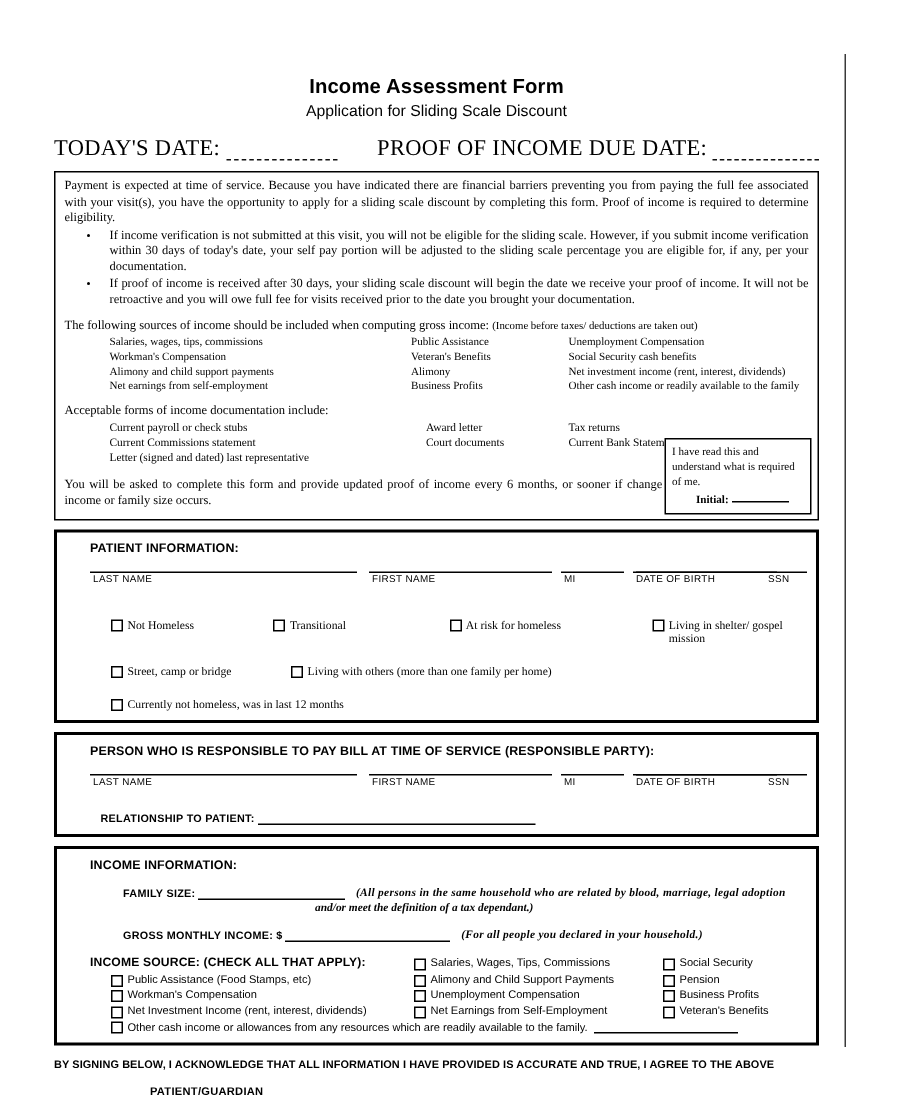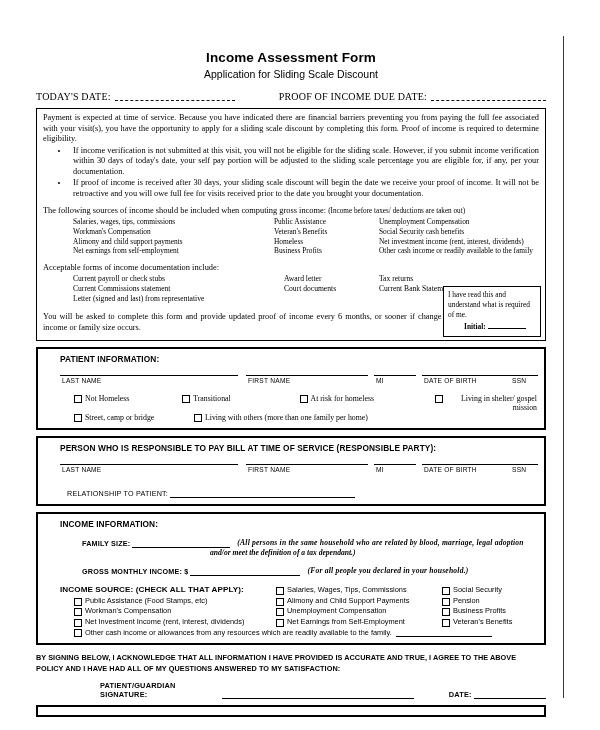--- a/index.html
+++ b/index.html
@@ -49,21 +49,21 @@
     font-family: "Liberation Sans", sans-serif;
     font-size: 10.5px;
     margin: 3px 0 0 0;
   }
 
   .date-row {
     display: flex;
     align-items: flex-end;
     margin-top: 11px;
     font-family: "Liberation Serif", serif;
-    font-size: 10px;
+    font-size: 15px;
     letter-spacing: .2px;
   }
   .date-row .lbl { white-space: nowrap; font-weight: 400; }
   .date-row .fill {
     border-bottom: 1px dashed #111;
     height: 9px;
     margin: 0 0 1px 4px;
   }
   .fill-today { width: 128px; }
   .fill-proof { width: 122px; }
@@ -185,43 +185,42 @@
     font-family: "Liberation Sans", sans-serif;
     font-weight: bold;
     font-size: 7.6px;
   }
   .cbrow {
     font-family: "Liberation Serif", serif;
     font-weight: normal;
     font-size: 7.8px;
     display: flex;
     align-items: flex-start;
-    margin-top: 1px;
+    margin-top: 13px;
     padding-left: 14px;
-    text-align: right;
   }
   .cb {
     display: inline-block;
     width: 6px;
     height: 6px;
     border: 1px solid #000;
     margin-right: 3px;
     flex: 0 0 auto;
     margin-top: 1px;
     background: #fff;
   }
   .cbitem { display: flex; align-items: flex-start; }
 
   .rel-row {
     margin-top: 7px;
     display: flex;
     align-items: flex-end;
     font-family: "Liberation Sans", sans-serif;
     font-size: 7.2px;
-    font-weight: normal;
+    font-weight: bold;
     letter-spacing: .2px;
     padding-left: 7px;
   }
   .rel-row .ln {
     border-bottom: 1.2px solid #000;
     width: 185px;
     height: 8px;
     margin-left: 2px;
   }
 
@@ -357,21 +356,21 @@
         </tr>
         <tr>
           <td class="c1"></td>
           <td class="c2">Workman's Compensation</td>
           <td class="c3">Veteran's Benefits</td>
           <td class="c4">Social Security cash benefits</td>
         </tr>
         <tr>
           <td class="c1"></td>
           <td class="c2">Alimony and child support payments</td>
-          <td class="c3">Homeless</td>
+          <td class="c3">Alimony</td>
           <td class="c4">Net investment income (rent, interest, dividends)</td>
         </tr>
         <tr>
           <td class="c1"></td>
           <td class="c2">Net earnings from self-employment</td>
           <td class="c3">Business Profits</td>
           <td class="c4">Other cash income or readily available to the family</td>
         </tr>
       </tbody>
         </table>
@@ -387,21 +386,21 @@
           <td class="c4">Tax returns</td>
         </tr>
         <tr>
           <td class="c1"></td>
           <td class="c2">Current Commissions statement</td>
           <td class="c3">Court documents</td>
           <td class="c4">Current Bank Statements</td>
         </tr>
         <tr>
           <td class="c1"></td>
-          <td class="c2">Letter (signed and last) from representative</td>
+          <td class="c2">Letter (signed and dated) last representative</td>
           <td class="c3"></td>
           <td class="c4"></td>
         </tr>
       </tbody>
         </table>
 
       <div class="closing">You will be asked to complete this form and provide updated proof of income every 6 months, or sooner if change in income or family size occurs.</div>
     </div>
 
     <div class="initial-box">
@@ -454,20 +453,26 @@
         <span class="cbitem" style="width:120px;">
           <span class="cb"></span>
           <span class="txt">Street,  camp or bridge</span>
         </span>
         <span class="cbitem">
           <span class="cb"></span>
           <span class="txt">Living with others (more than one family per home)</span>
         </span>
       </div>
 
+      <div class="cbrow">
+        <span class="cbitem">
+          <span class="cb"></span>
+          <span class="txt">Currently not homeless,  was in last 12 months</span>
+        </span>
+      </div>
     </div>
   </div>
 
   <div class="box thick">
     <div class="fsect">
       <div class="title">PERSON WHO IS RESPONSIBLE TO PAY BILL AT TIME OF SERVICE (RESPONSIBLE PARTY):</div>
 
       <div class="name-row">
         <span class="rule" style="left:0px;   width:178px;"></span>
         <span class="rule" style="left:186px; width:122px;"></span>
@@ -563,21 +568,20 @@
             <span class="txt">Other cash income or allowances from any resources which are readily available to the family.</span>
           </span>
           <span class="ln"></span>
         </div>
       </div>
     </div>
   </div>
 
   <div class="signpara">
     <div>BY SIGNING BELOW, I ACKNOWLEDGE THAT ALL INFORMATION I HAVE PROVIDED IS ACCURATE AND TRUE, I AGREE TO THE ABOVE</div>
-    <div>POLICY AND I HAVE HAD ALL OF MY QUESTIONS ANSWERED TO MY SATISFACTION:</div>
   </div>
 
   <div class="sign-row">
     <span>PATIENT/GUARDIAN SIGNATURE:</span>
     <span class="ln ln-sig"></span>
     <span class="sign-gap"></span>
     <span>DATE:</span>
     <span class="ln ln-date"></span>
   </div>
 

